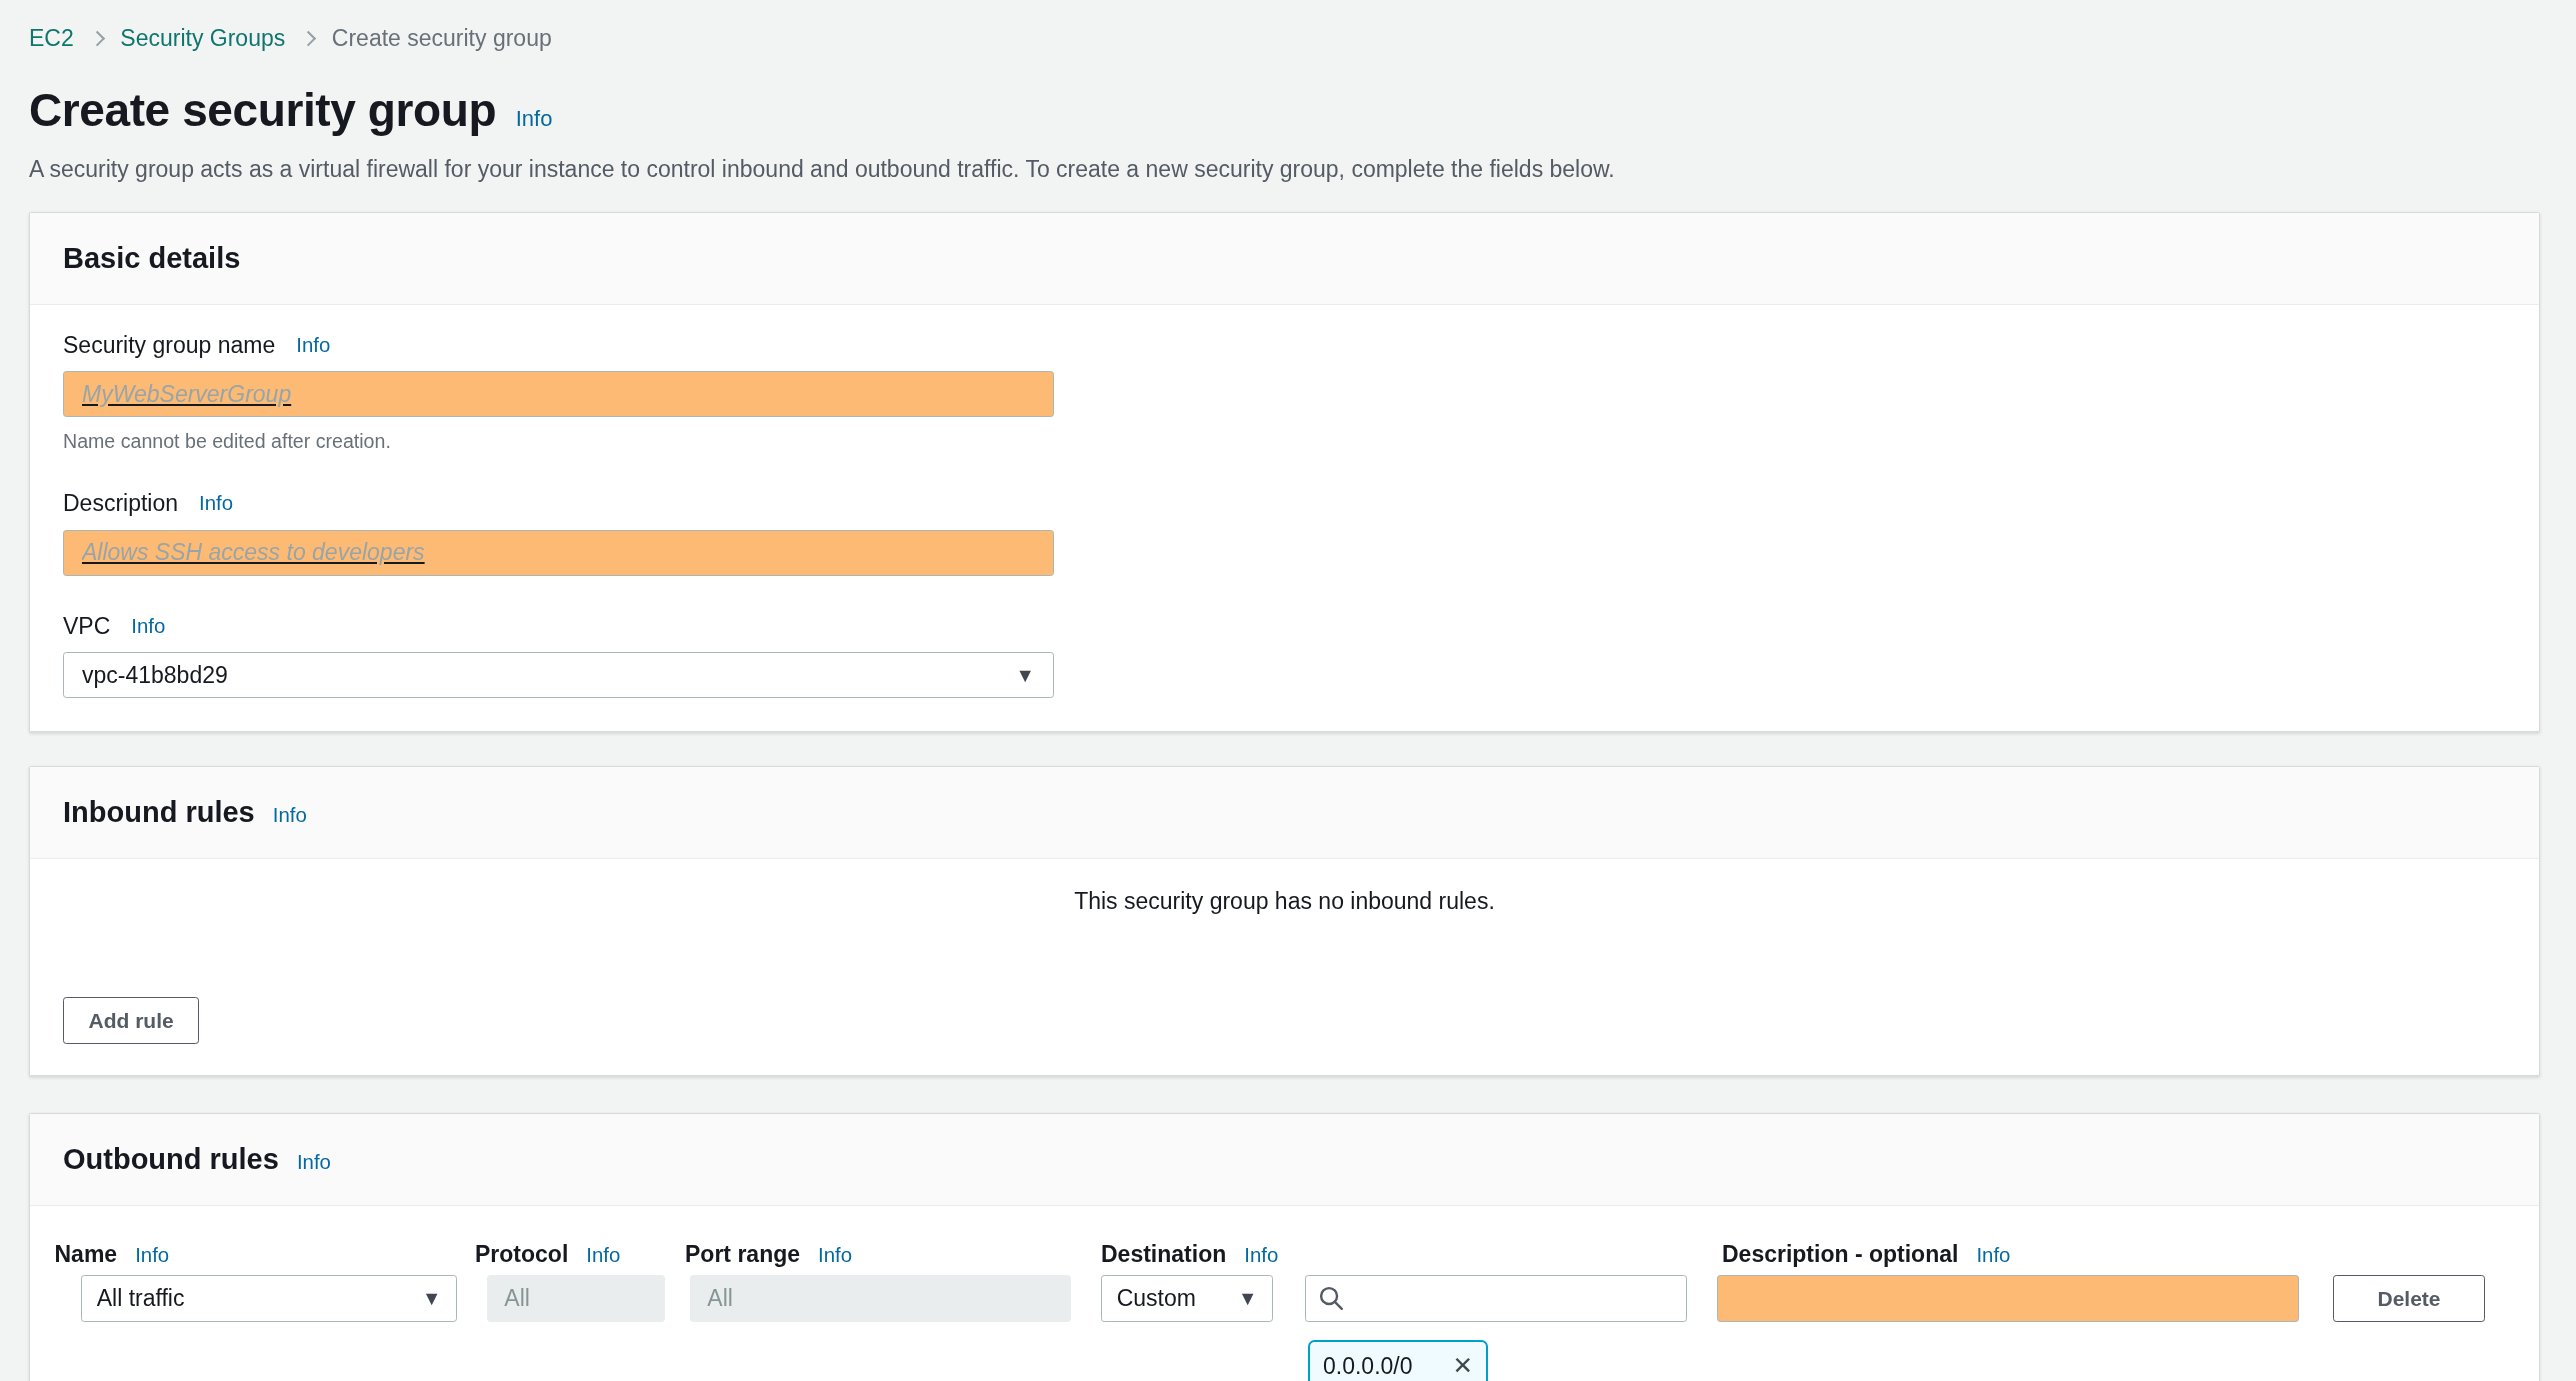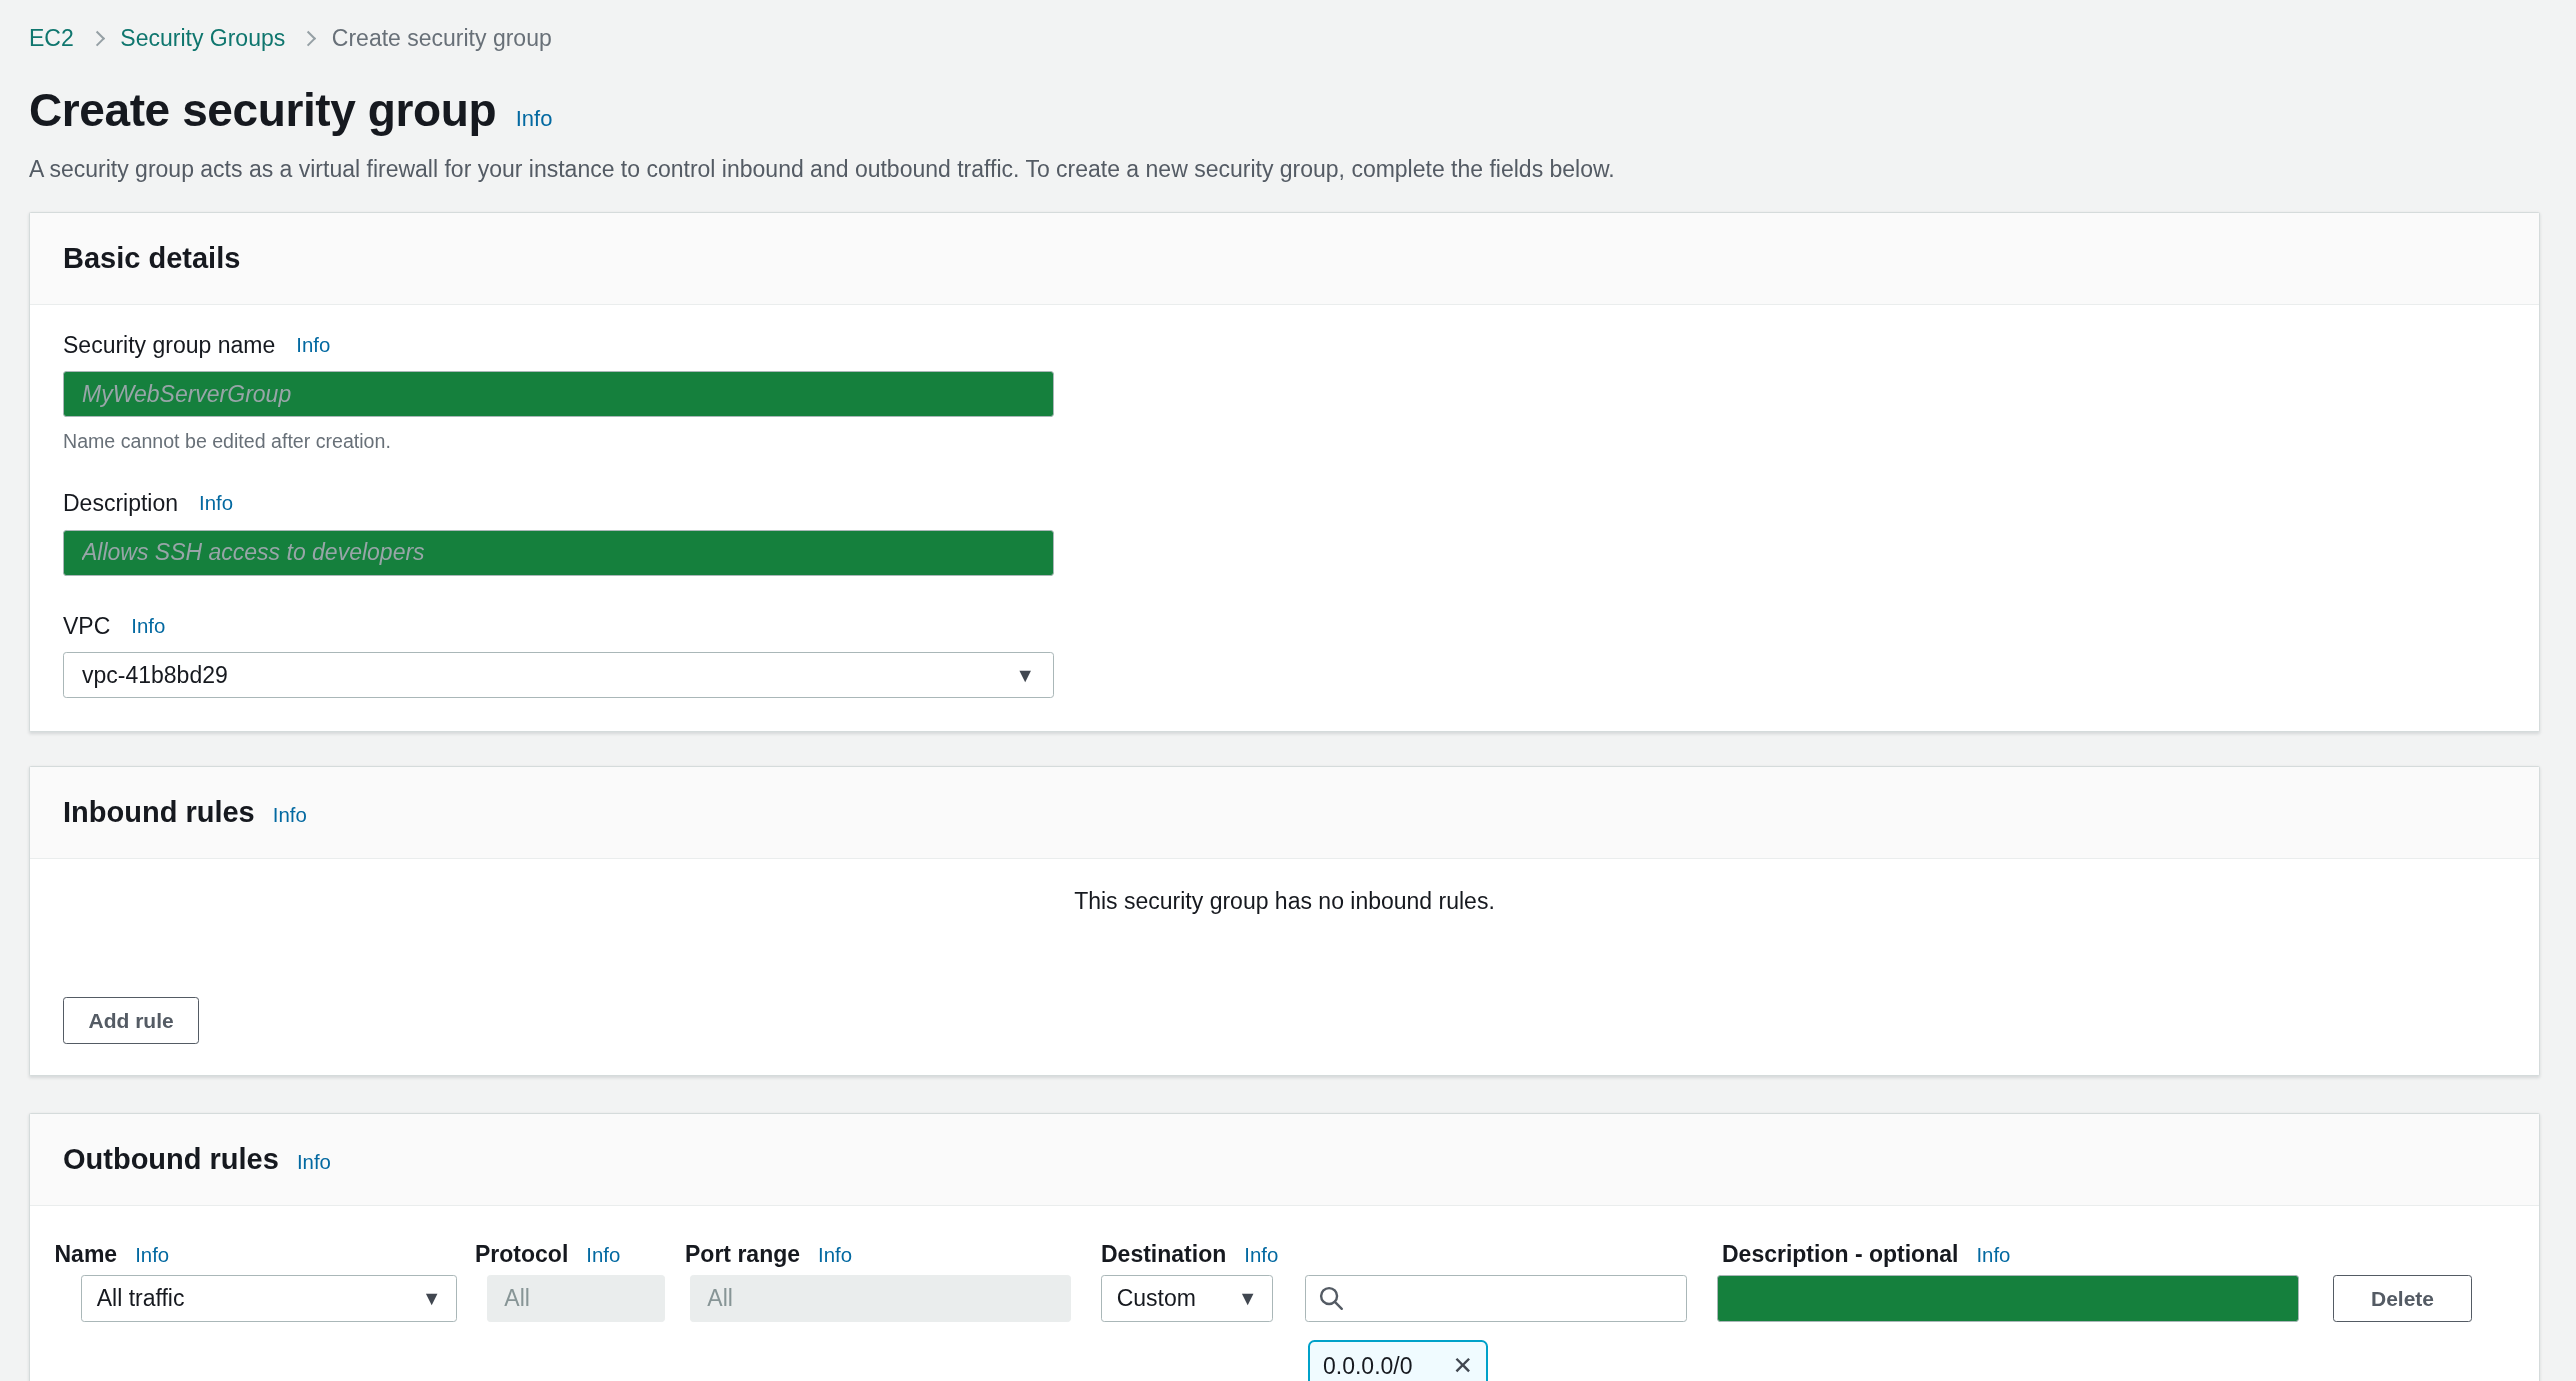--- a/index.html
+++ b/index.html
@@ -41,23 +41,23 @@
   .card-title { font-size: 29px; font-weight: 700; margin: 0; }
   .card-header .info-link { margin-left: 18px; }
 
   
   .bd-body { padding: 26px 33px 33px; }
   .form-label { display: flex; align-items: flex-start; font-size: 23px; line-height: 29px; }
   .form-label .info-link { margin-left: 21px; }
   .mt-field { margin-top: 36px; }
   .text-input {
     display: block; margin-top: 11.4px; width: 991px; height: 46px;
-    border: 0.8px solid #aab7b8; border-radius: 3.3px; background: #15803d;
+    border: 0.8px solid #aab7b8; border-radius: 3.3px; background: #fdba74;
     padding: 0 18px; font-size: 23px; color: #16191f;
-    font-family: "Liberation Sans", sans-serif; outline: none;
+    font-family: "Liberation Sans", sans-serif; outline: none; text-decoration: underline;
   }
   .text-input::placeholder { color: #98a5a8; font-style: italic; }
   .helper-text { margin-top: 13px; font-size: 19.6px; color: #687078; }
   .select {
     margin-top: 11.4px; width: 991px; height: 46px;
     border: 0.8px solid #aab7b8; border-radius: 3.3px; background: #fff;
     display: flex; align-items: center; justify-content: space-between;
     padding: 0 18px; font-size: 23px; cursor: pointer;
   }
   .caret { font-size: 19.6px; color: #414750; flex: none; }
@@ -212,21 +212,21 @@
     <div class="field search-box" style="left:1275px; width:382px;">
       <svg width="29" height="29" viewBox="0 0 24 24">
         <circle cx="10" cy="10" r="6.6" fill="none" stroke="#545b64" stroke-width="2"></circle>
         <line x1="14.8" y1="14.8" x2="20.5" y2="20.5" stroke="#545b64" stroke-width="2" stroke-linecap="round"></line>
       </svg>
       <input class="search-input" type="text" style="">
     </div>
 
     <input class="text-input field" type="text" style="left: 1687px; width: 582px; margin-top: 0px;">
 
-    <button class="btn delete-btn" style="left:2303px; width:139px; padding:0;">Delete</button>
+    <button class="btn delete-btn" style="left:2303px; width:152px; padding:0;">Delete</button>
 
     <div class="chip">
       <span>0.0.0.0/0</span>
       <span class="chip-x">✕</span>
     </div>
 
   </div>
 </section>
 
 

